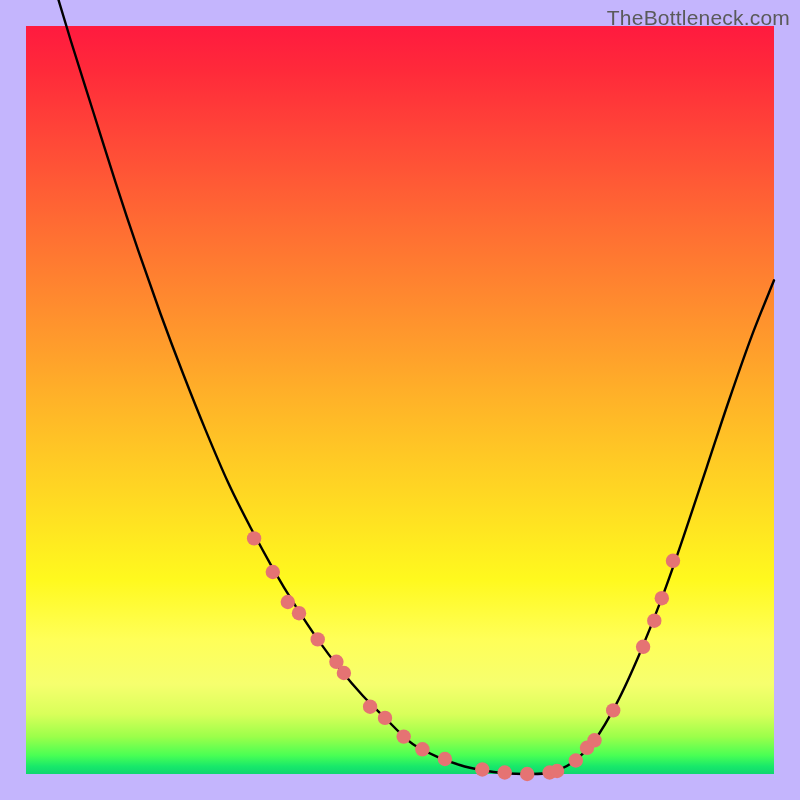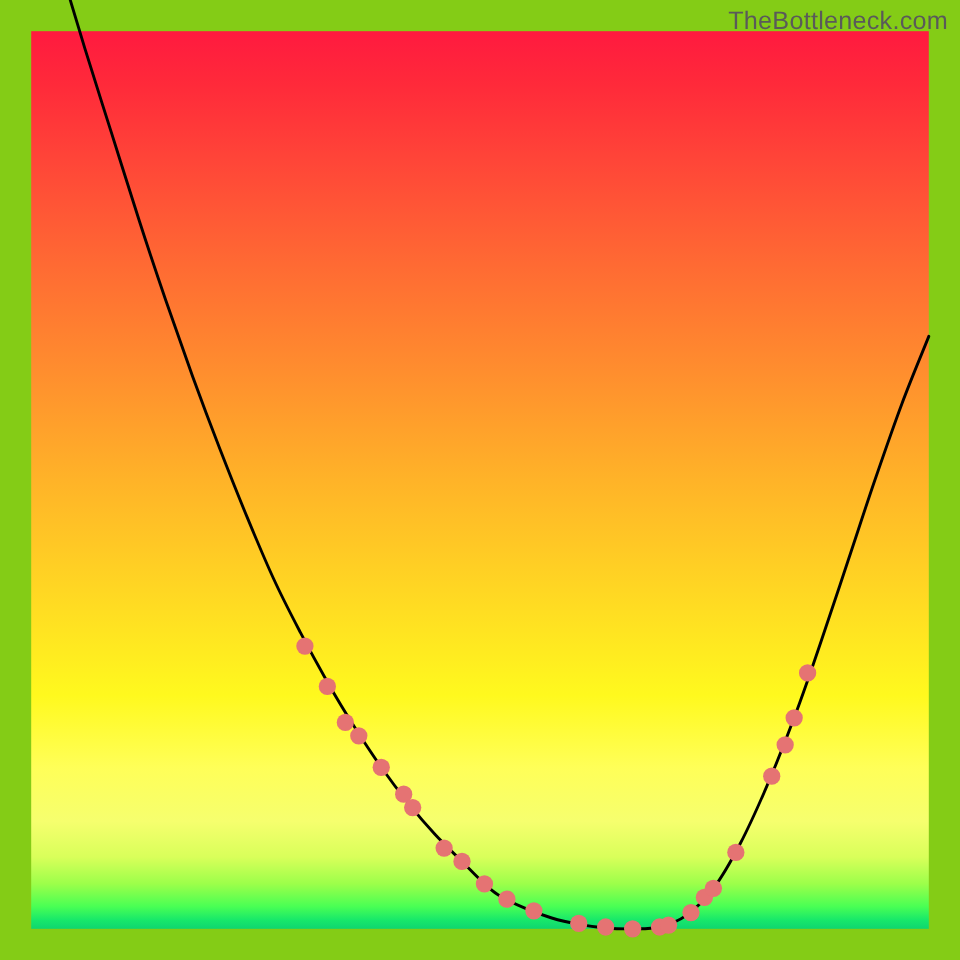--- a/index.html
+++ b/index.html
@@ -10,21 +10,21 @@
     overflow: hidden;
     background: #000;
     font-family: Arial, Helvetica, sans-serif;
   }
   .frame {
     position: absolute;
     left: 0;
     top: 0;
     width: 800px;
     height: 800px;
-    background: #84cc16;
+    background: #c4b5fd;
   }
   .plot-area {
     position: absolute;
     left: 26px;
     top: 26px;
     width: 748px;
     height: 748px;
     
     background: linear-gradient(to bottom,
       #ff1a3f 0%,

